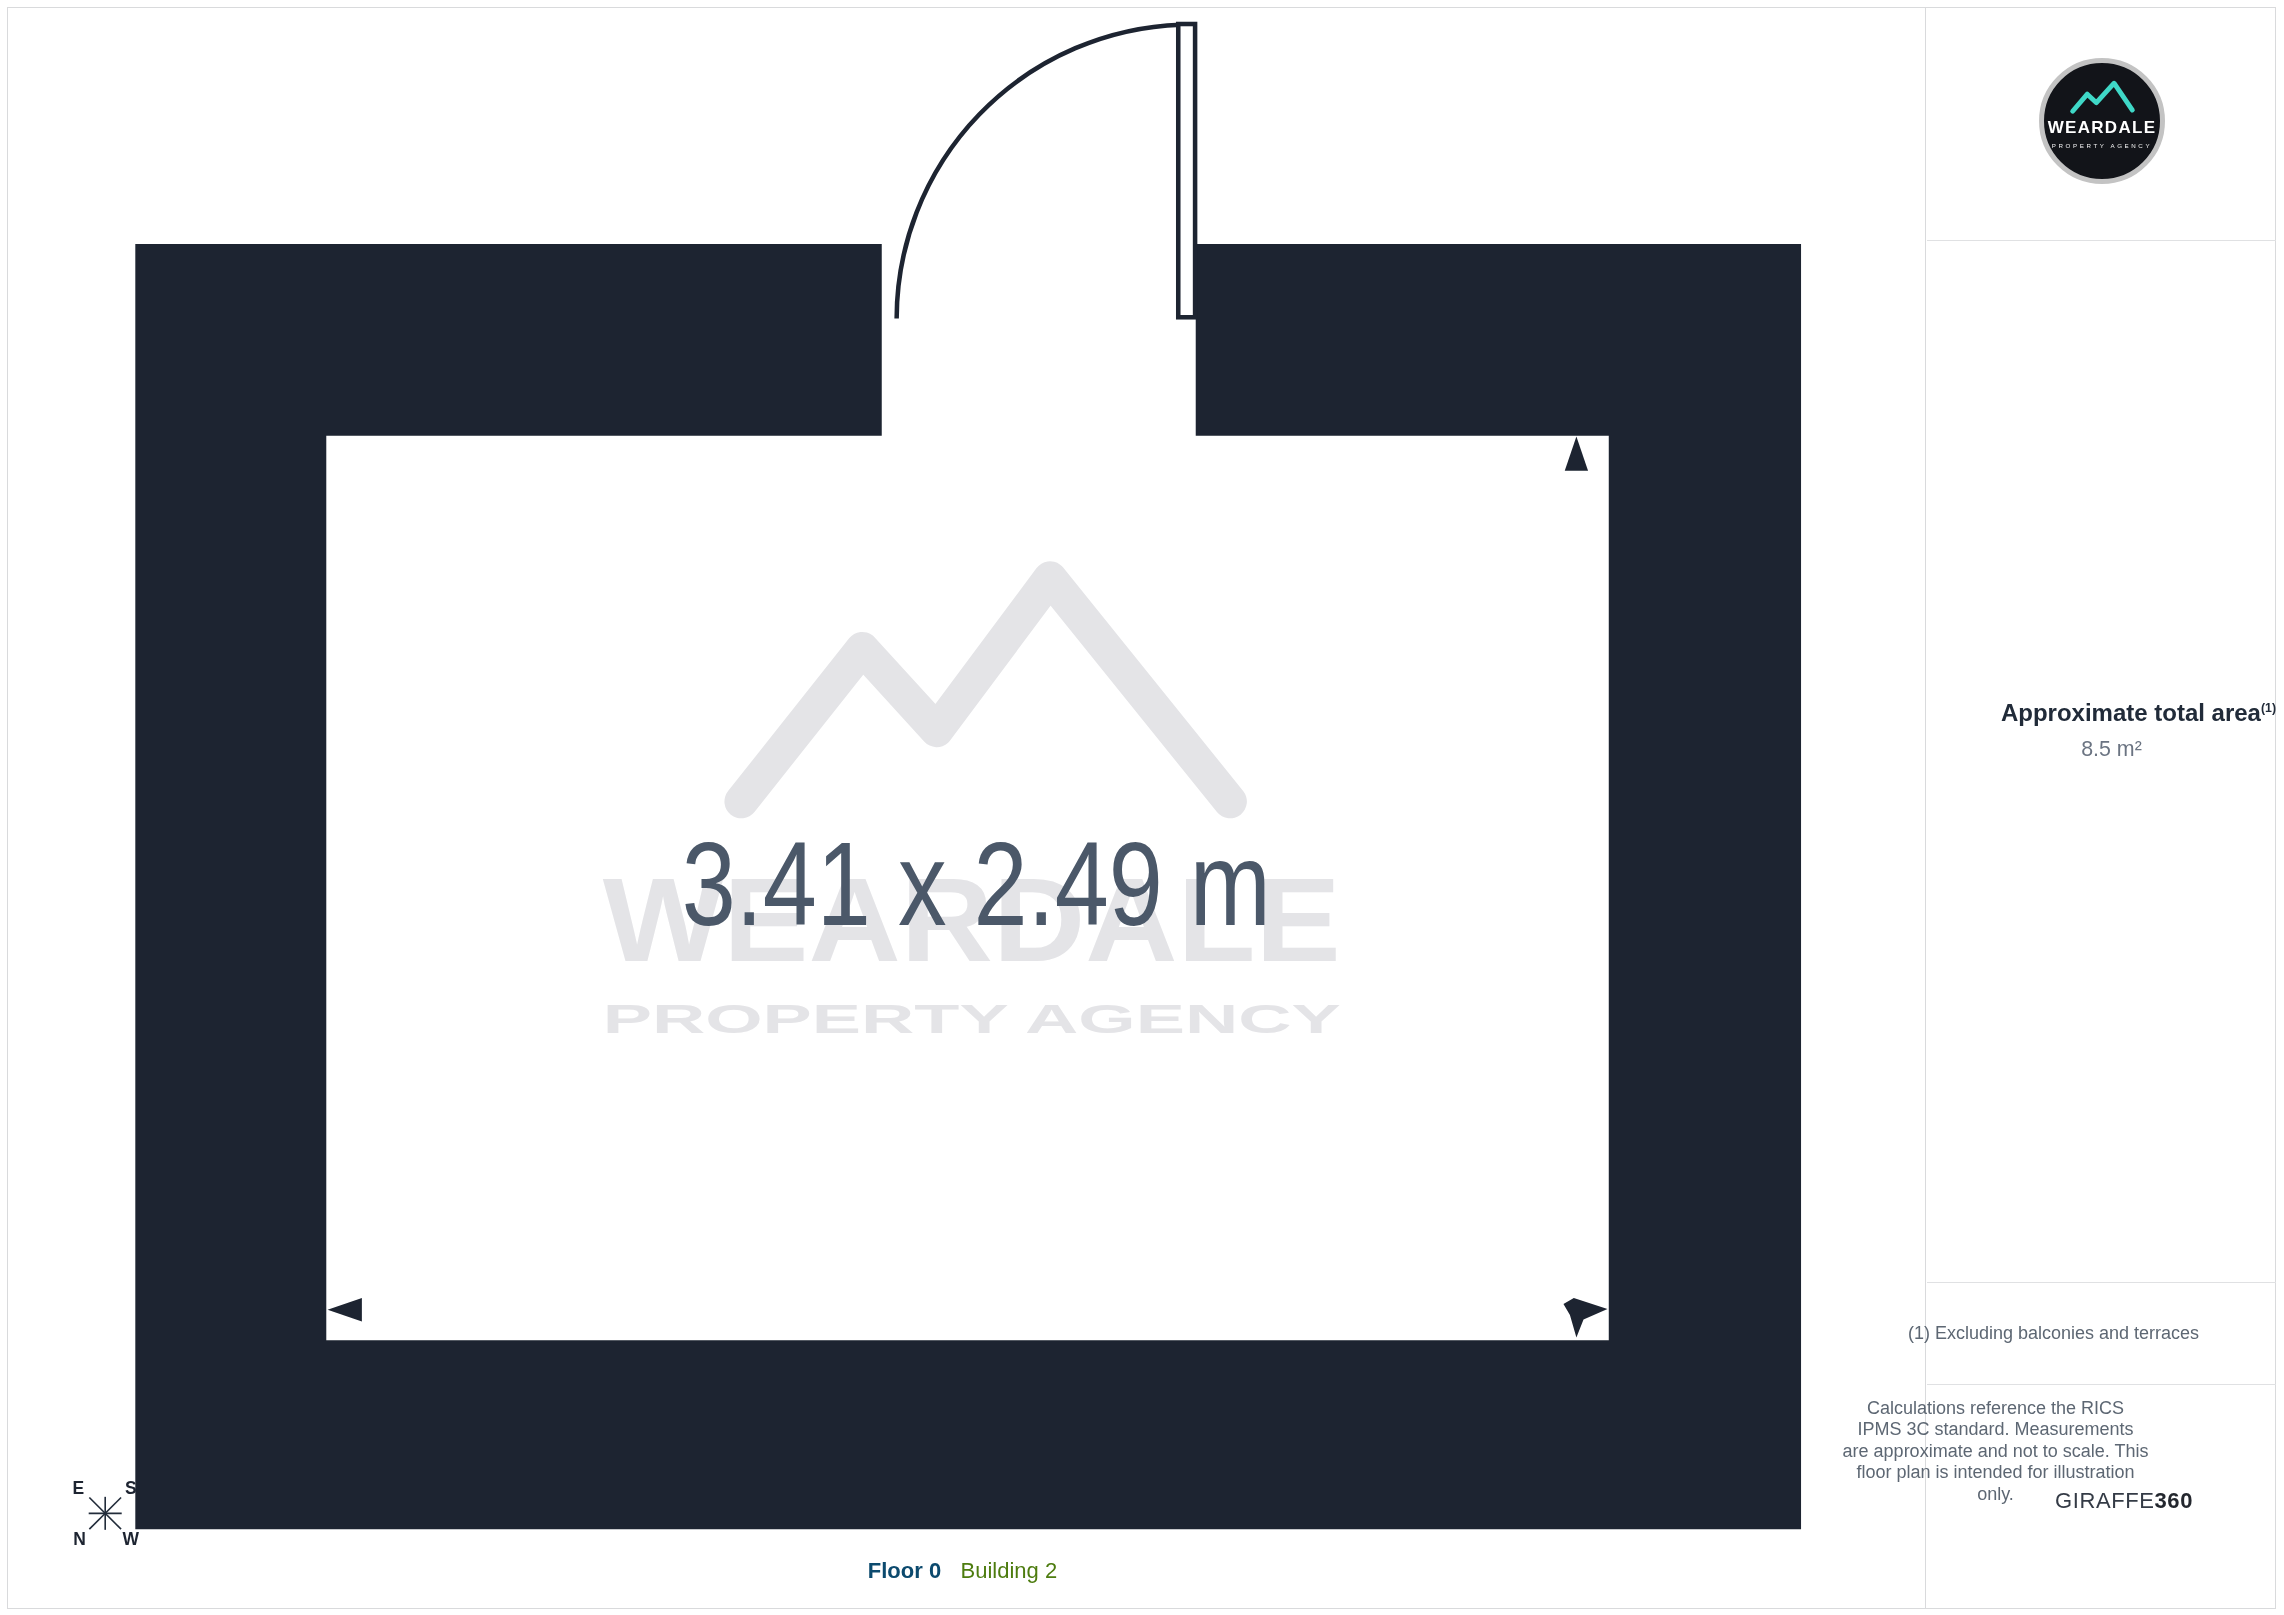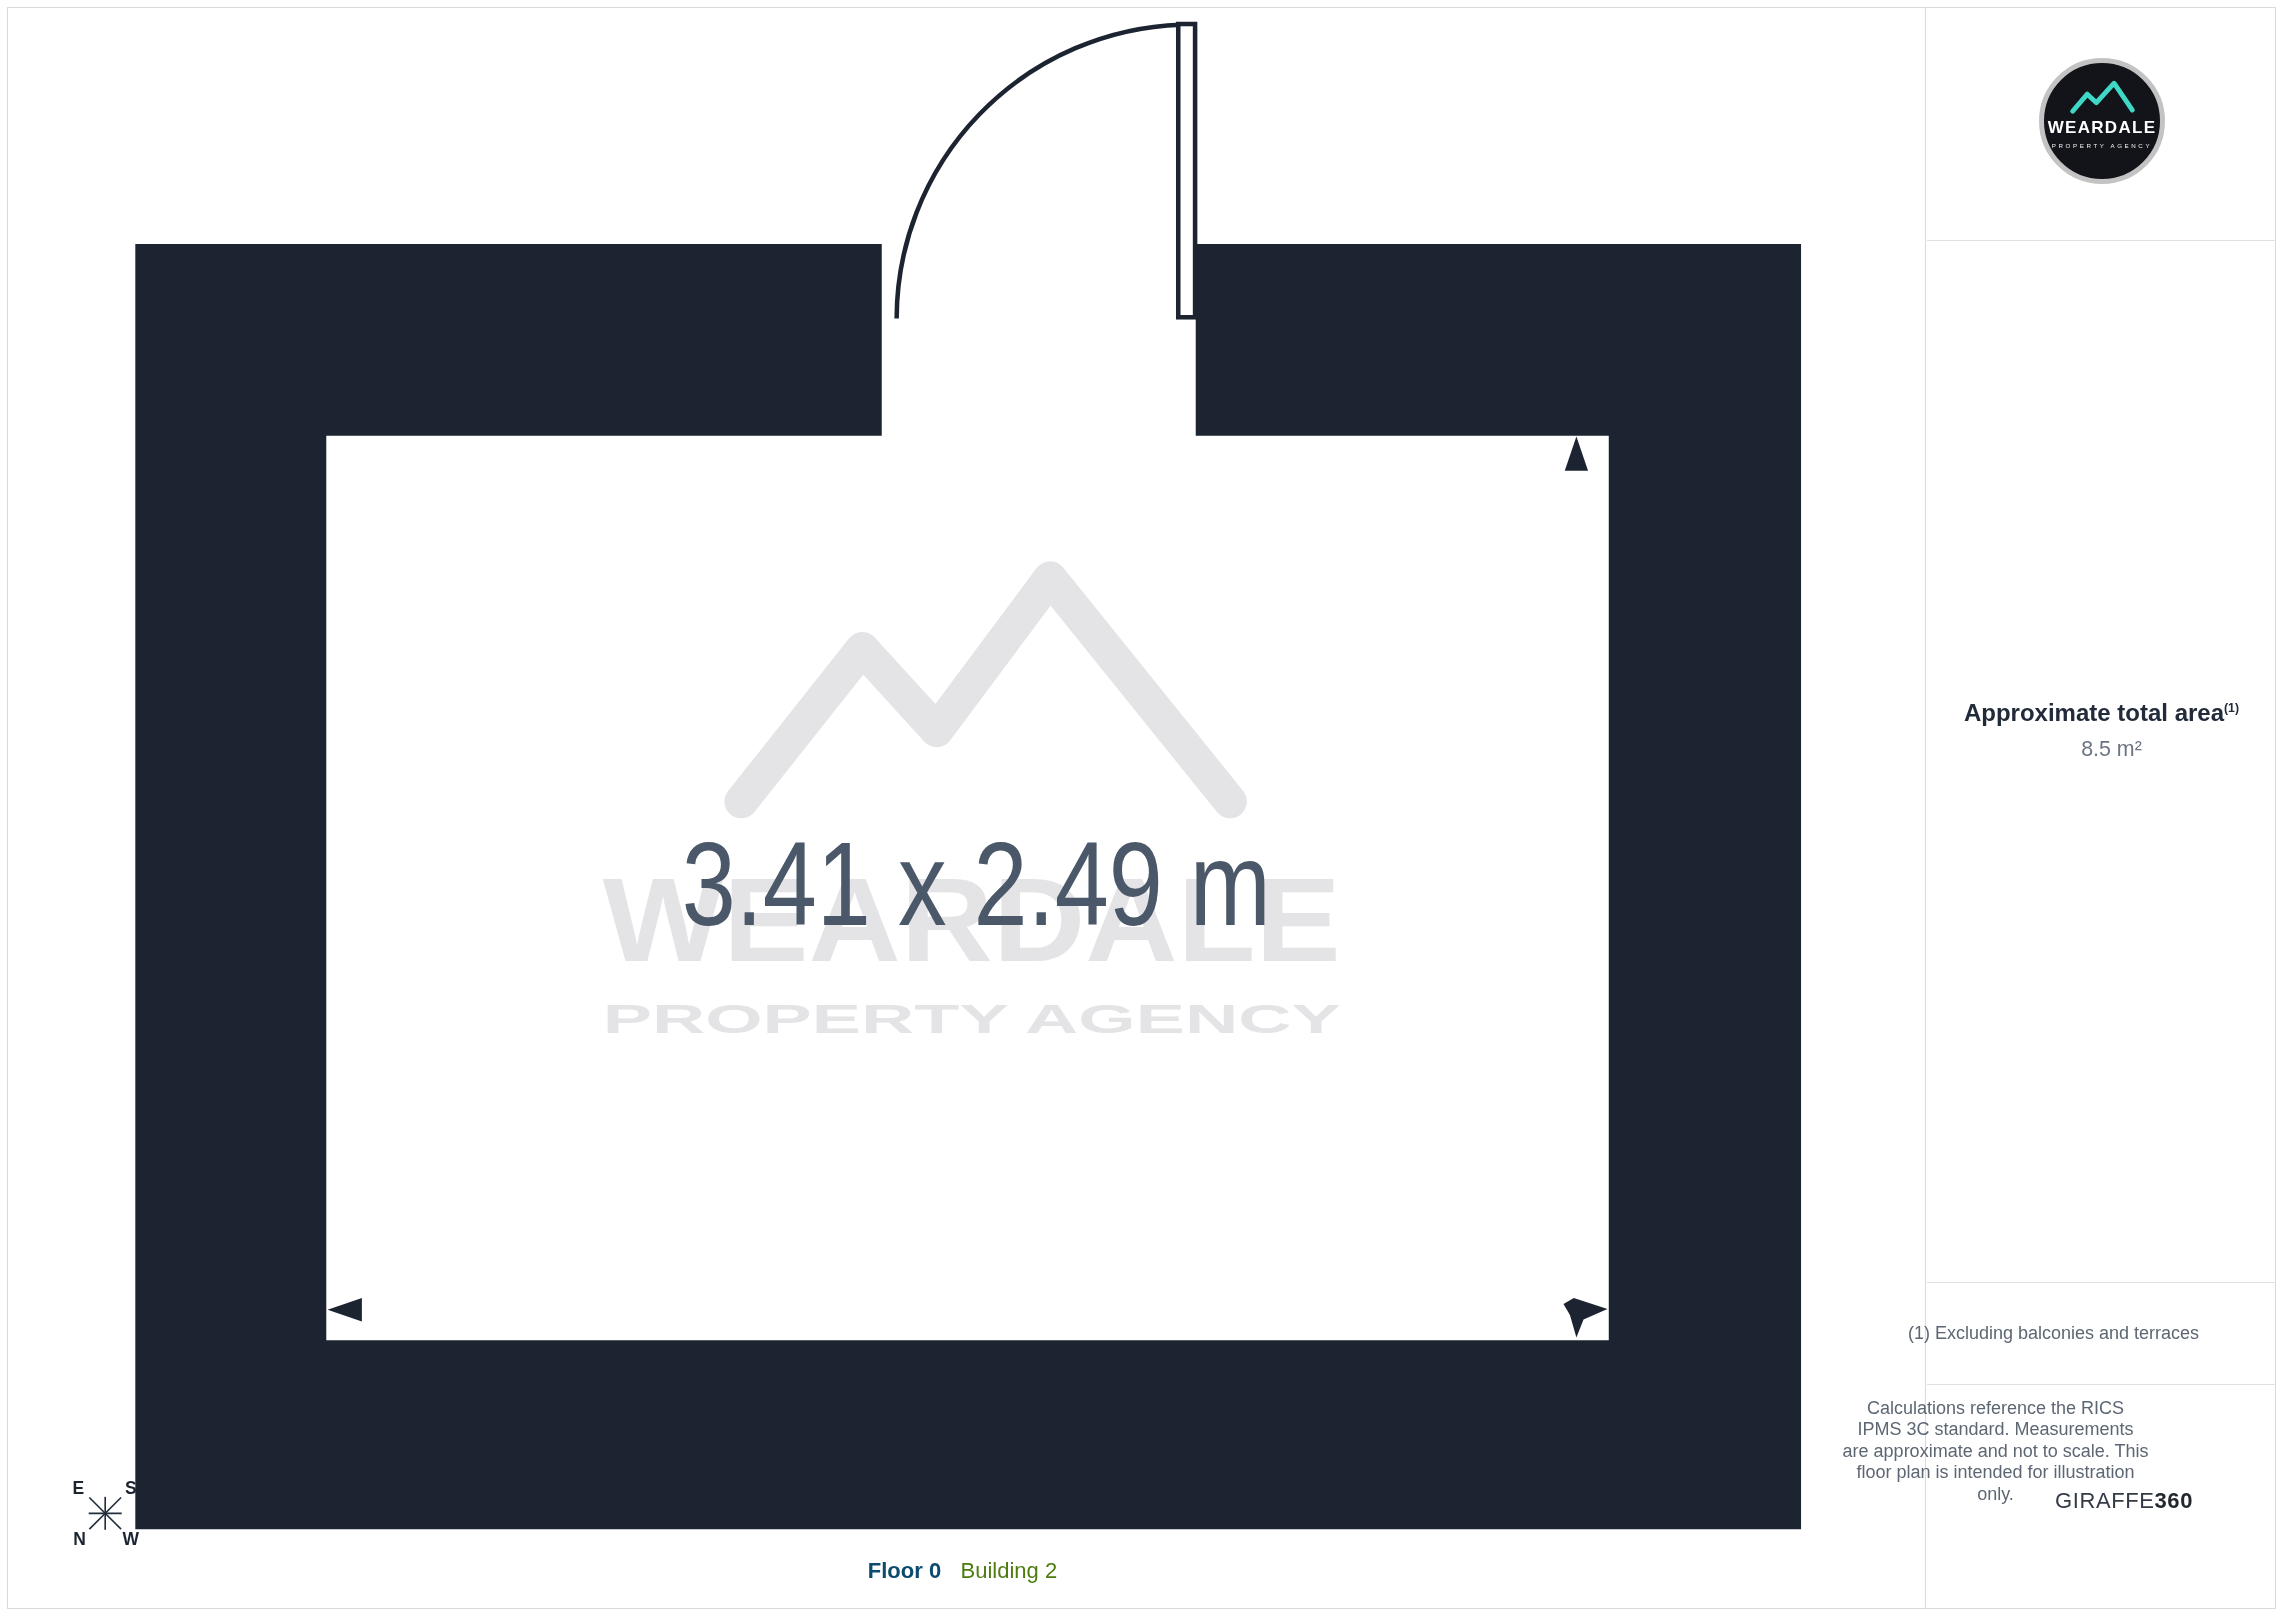--- a/index.html
+++ b/index.html
@@ -73,20 +73,21 @@
     position: absolute;
     left: 1927px; top: 700px;
     width: 349px;
     text-align: center;
   }
   .area-heading {
     color: #212b39;
     font-size: 24px;
     font-weight: 700;
     line-height: 1.1;
+    text-align: right;
   }
   .area-heading sup {
     font-size: 12.3px;
     font-weight: 700;
     vertical-align: 9px;
   }
   .area-value {
     margin-top: 10.4px;
     color: #6b7482;
     font-size: 21.4px;

